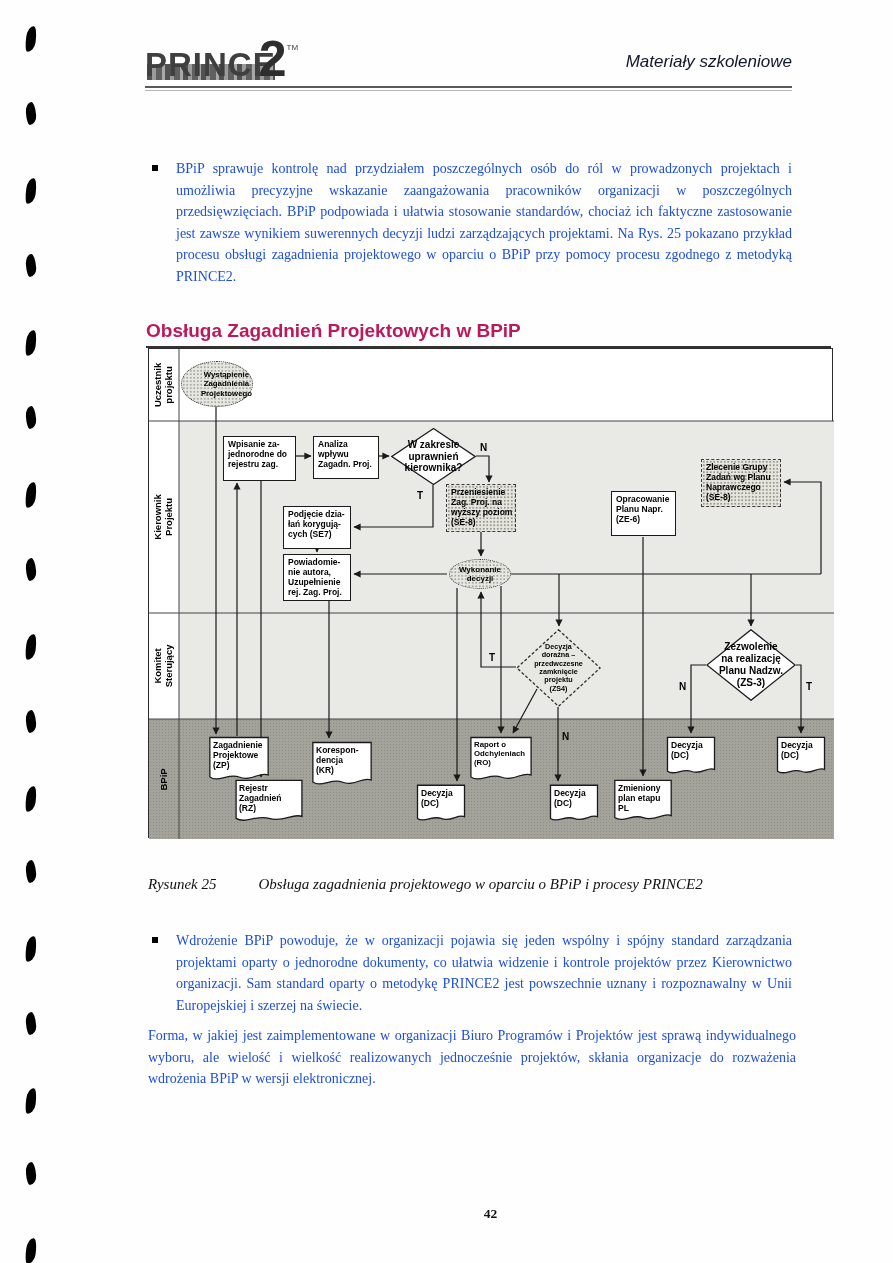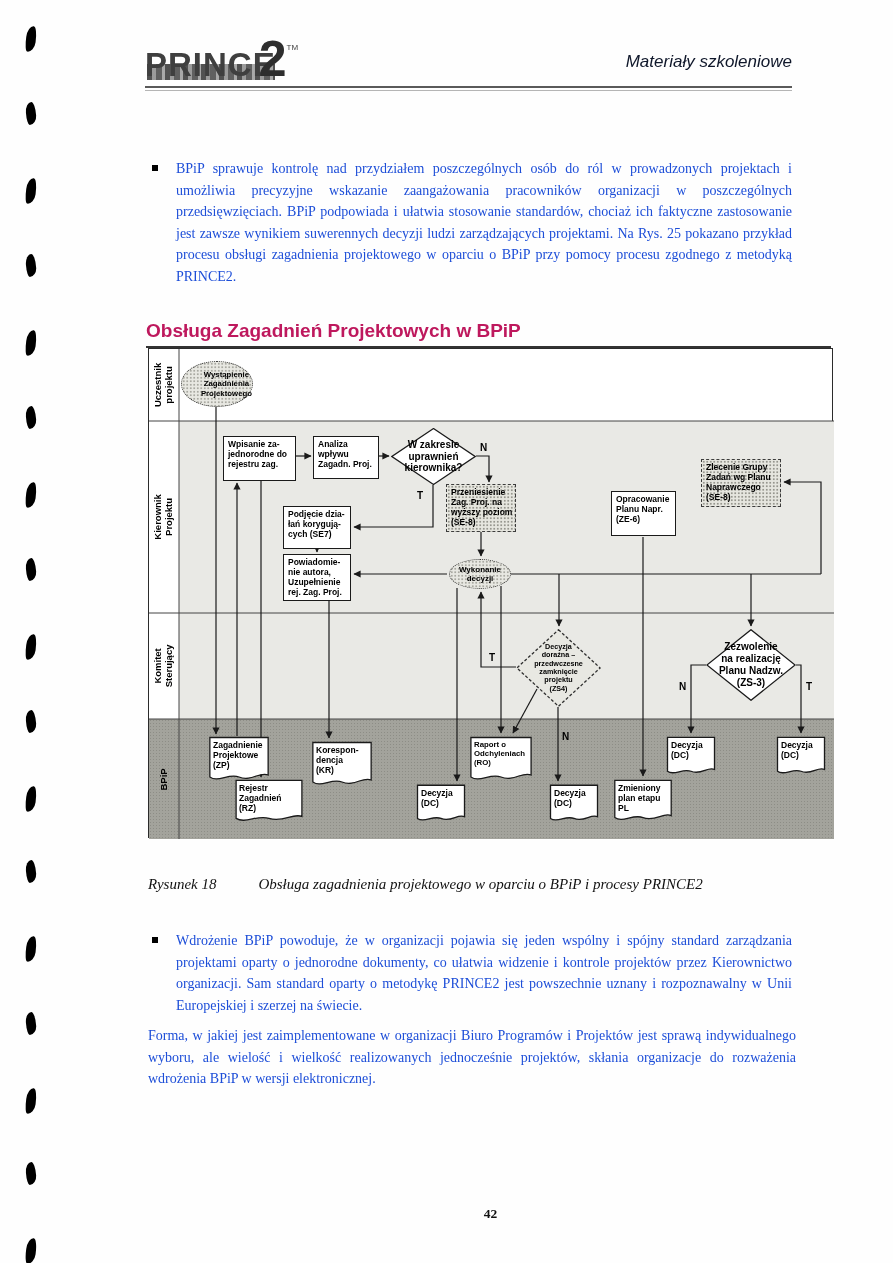--- a/index.html
+++ b/index.html
@@ -327,21 +327,21 @@
 
     <div class="blabel" style="left:331px; top:93px;">N</div>
     <div class="blabel" style="left:268px; top:141px;">T</div>
     <div class="blabel" style="left:340px; top:303px;">T</div>
     <div class="blabel" style="left:413px; top:382px;">N</div>
     <div class="blabel" style="left:530px; top:332px;">N</div>
     <div class="blabel" style="left:657px; top:332px;">T</div>
   </div>
 
   <div class="caption">
-    <span>Rysunek 18</span>
+    <span>Rysunek 25</span>
     <span>Obsługa zagadnienia projektowego w oparciu o BPiP i procesy PRINCE2</span>
   </div>
 
   <div class="para" style="left:150px; top:930px; width:642px;">
     <span class="bullet-sq"></span>
     <span class="bullet-body">Wdrożenie BPiP powoduje, że w organizacji pojawia się jeden wspólny i spójny standard zarządzania projektami oparty o jednorodne dokumenty, co ułatwia widzenie i kontrole projektów przez Kierownictwo organizacji. Sam standard oparty o metodykę PRINCE2 jest powszechnie uznany i rozpoznawalny w Unii Europejskiej i szerzej na świecie.</span>
   </div>
 
   <div class="para" style="left:148px; top:1025px; width:648px;">
     <span>Forma, w jakiej jest zaimplementowane w organizacji Biuro Programów i Projektów jest sprawą indywidualnego wyboru, ale wielość i wielkość realizowanych jednocześnie projektów, skłania organizacje do rozważenia wdrożenia BPiP w wersji elektronicznej.</span>

